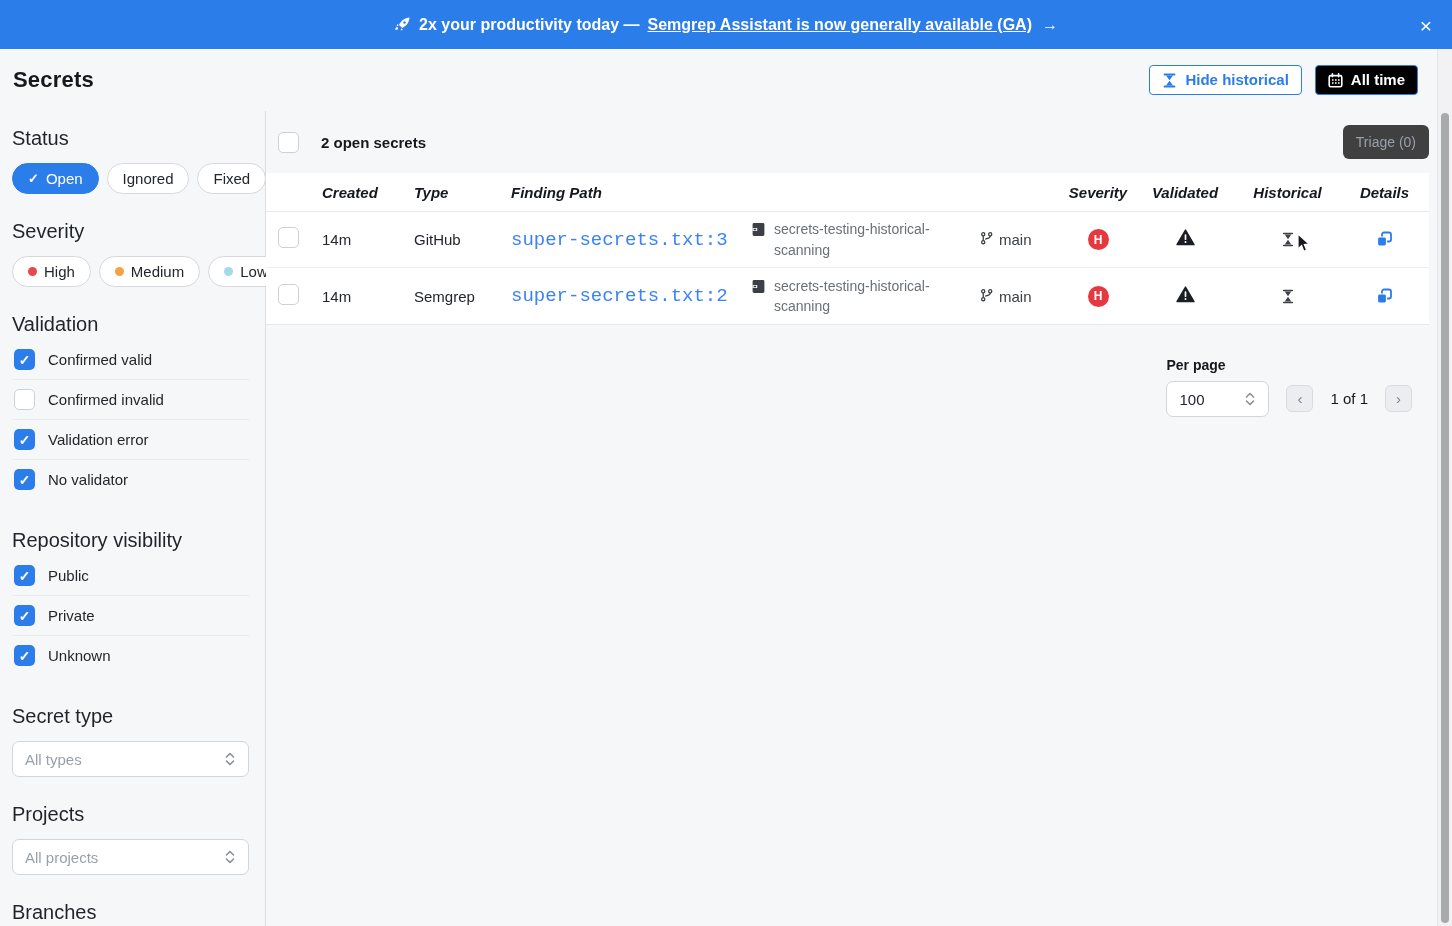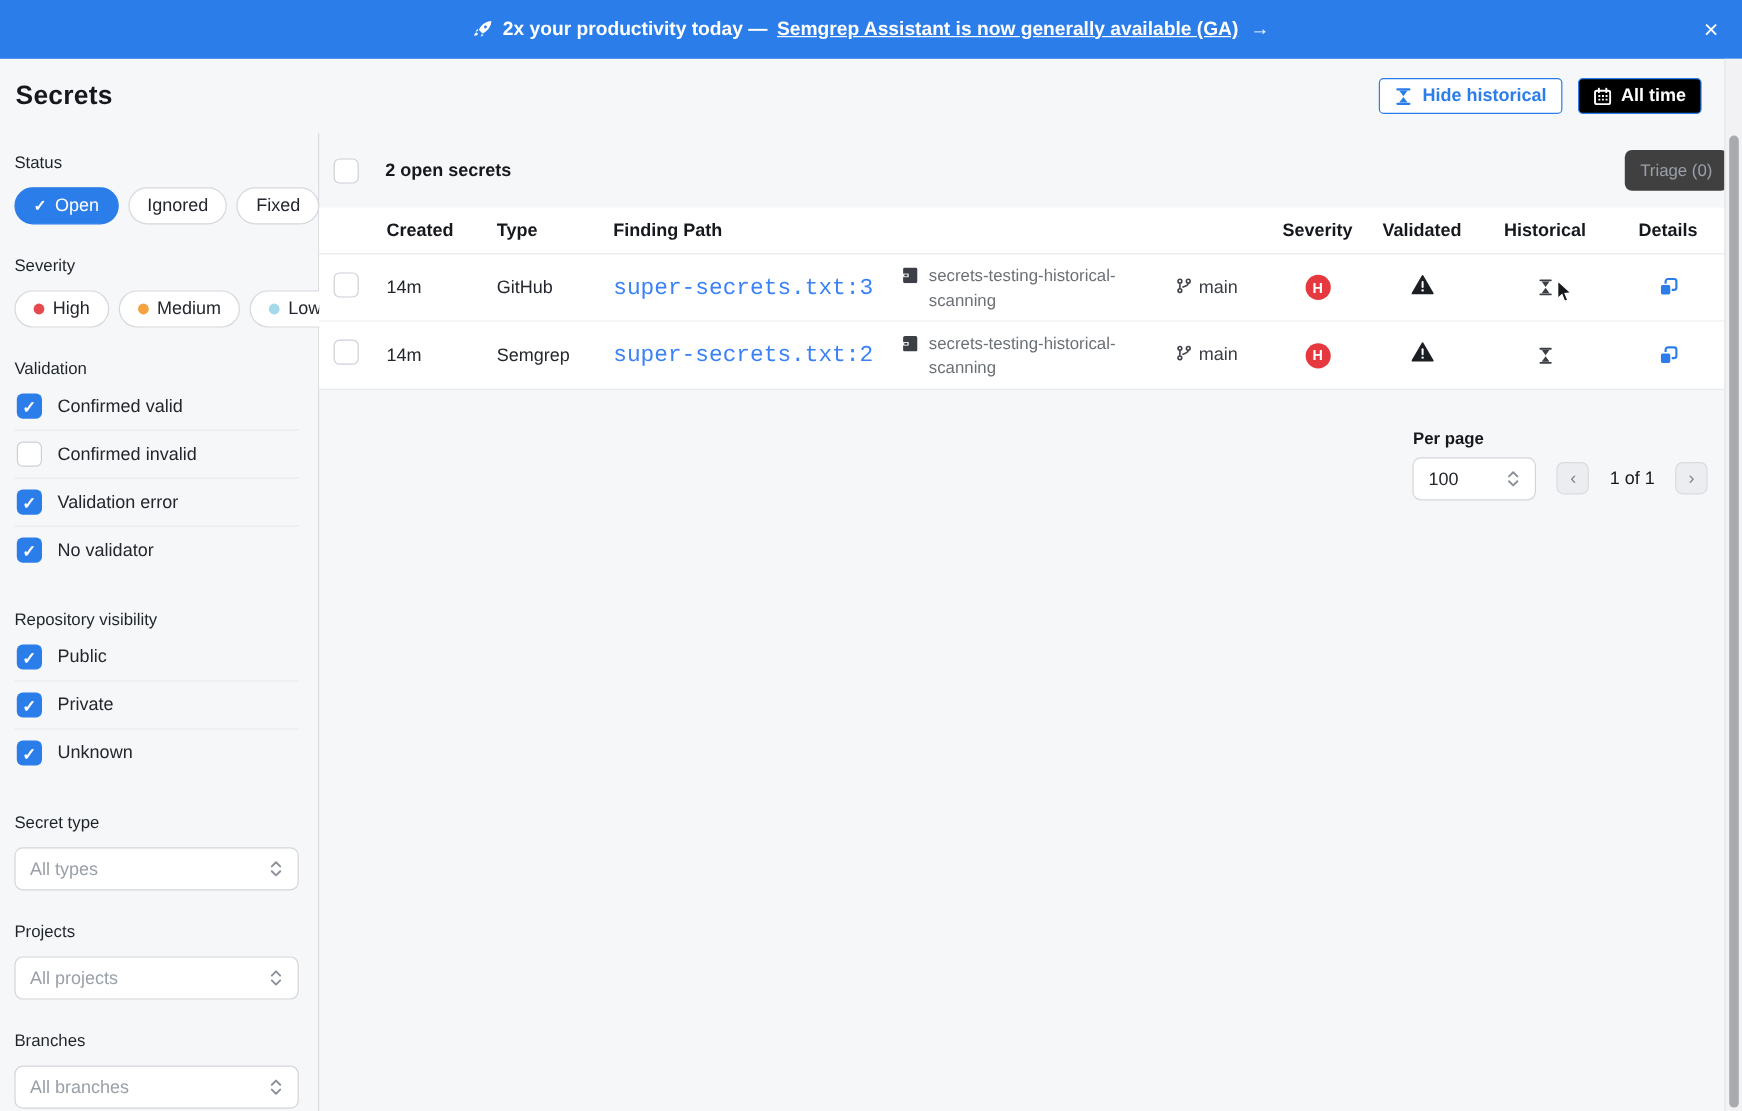--- a/index.html
+++ b/index.html
@@ -35,23 +35,23 @@
     font-weight: 700; border-radius: 4px; padding: 5px 12px; cursor: pointer;
     font-family: "Liberation Sans", sans-serif; line-height: 18px; }
   .btn-outline { background: #fff; color: #2b7de9; border: 1px solid #2b7de9; }
   .btn-solid { background: #000000; color: #fff; border: 1px solid #2b7de9; }
   
   .content { display: flex; height: 815px; }
   .sidebar {
     width: 266px; flex: 0 0 266px; border-right: 1px solid #dcdde2;
     padding: 16px 16px 0 12px;
   }
-  .main { flex: 1; position: relative; padding-right: 12px; }
-  
-  .side-heading { font-size: 14px; font-weight: 500; color: #1f242b; margin-bottom: 13px; }
+  .main { flex: 1; position: relative; padding-right: 23px; }
+  
+  .side-heading { font-size: 20px; font-weight: 500; color: #1f242b; margin-bottom: 13px; }
   .section { margin-bottom: 26px; }
   .pill-row { display: flex; gap: 8px; }
   .pill {
     display: inline-flex; align-items: center; gap: 7px; padding: 6px 15px;
     border-radius: 16px; border: 1px solid #d7d8dd; background: #fff;
     font-size: 15px; color: #23262c; cursor: pointer; font-family: "Liberation Sans", sans-serif;
   }
   .pill.selected { background: #2b7de9; border-color: #2b7de9; color: #fff; font-weight: 500; }
   .pill .check { font-size: 13px; font-weight: 700; }
   .dot { width: 9px; height: 9px; border-radius: 50%; display: inline-block; }
@@ -87,21 +87,21 @@
   
   .table { background: #fff; width: 100%; margin-top: 6px; border-bottom: 1px solid #e7e8ec; }
   .trow {
     display: grid;
     grid-template-columns: 56px 92px 97px 241px 228px 81px 74px 100px 105px 1fr;
     align-items: center;
   }
   .trow.head { height: 39px; border-bottom: 1px solid #e7e8ec; }
   .trow.body-row { height: 56px; }
   .trow.body-row:not(:last-child) { border-bottom: 1px solid #eceef1; }
-  .th { font-size: 15px; font-weight: 700; color: #15181d; }
+  .th { font-size: 15px; font-weight: 700; color: #15181d; font-style: italic; }
   .td { font-size: 15px; color: #23262c; }
   .c-center { display: flex; justify-content: center; }
   .cell-cb { padding-left: 12px; }
   .path-link { color: #3b82f6; text-decoration: none; cursor: pointer; font-size: 19px; font-family: Liberation Mono, monospace; }
   .repo-cell { display: flex; gap: 9px; align-items: flex-start; color: #6b7075; font-size: 14px; line-height: 1.45; }
   .repo-cell .repo-name { max-width: 178px; word-break: break-word; }
   .repo-cell svg { margin-top: 4px; flex: 0 0 auto; }
   .branch-cell { display: flex; gap: 6px; color: #3c4046; font-size: 15px; }
   .sev-badge {
     width: 21px; height: 21px; border-radius: 50%; background: #e5383f; color: #fff;

